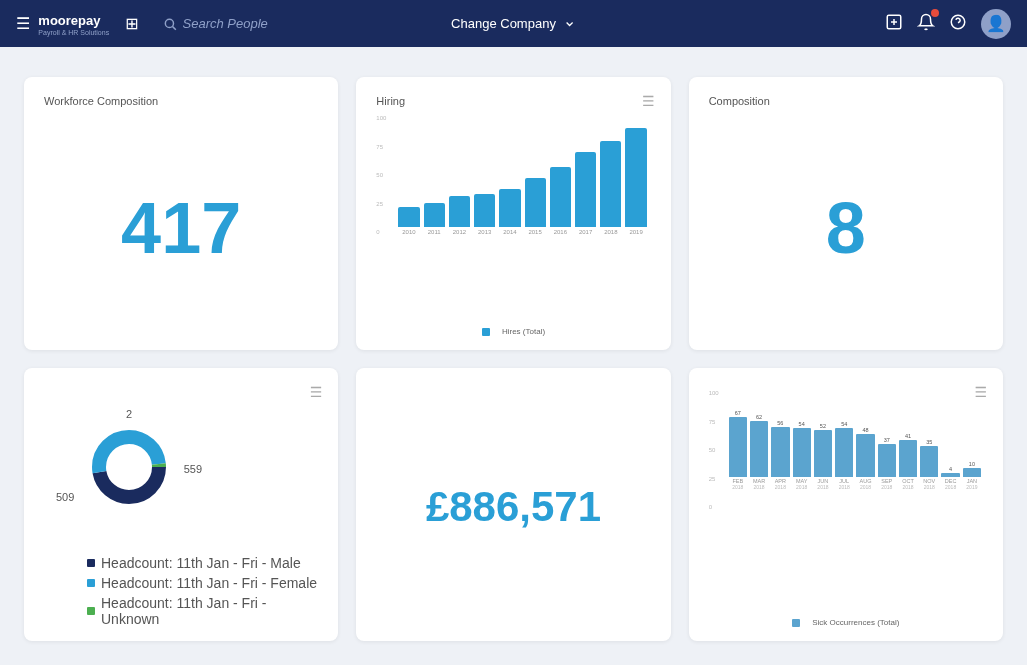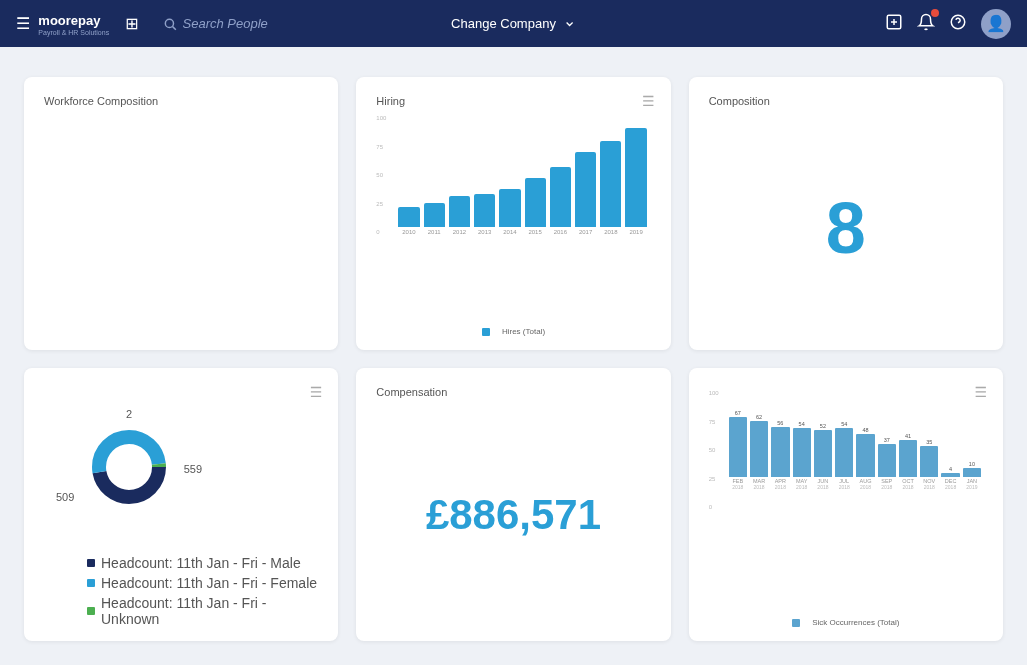--- a/index.html
+++ b/index.html
@@ -376,20 +376,21 @@
         </svg>
     </span>
     <div class="avatar">👤</div>
   </div>
 </header>
 
 <main class="main">
 
   <div class="card">
     <span class="card-title">Workforce Composition</span>
+    <div class="big-number">417</div>
   </div>
 
   <div class="card">
     <span class="card-title">Hiring</span>
     <span class="card-menu-icon">☰</span>
     <div class="chart-area">
       <div class="bar-chart-wrapper">
         <div class="chart-y-labels">
           <span>100</span>
           <span>75</span>
@@ -479,21 +480,20 @@
           <span>Headcount: 11th Jan - Fri - Female</span>
         </div>
         <div class="legend-item">
           <div class="legend-sq" style="background: rgb(76, 175, 80);"></div>
           <span>Headcount: 11th Jan - Fri - Unknown</span>
         </div>
       </div>
   </div>
 
   <div class="card">
-    <span class="card-title">Compensation</span>
     <div class="comp-number">£886,571</div>
   </div>
 
   <div class="card">
     <span class="card-menu-icon">☰</span>
     <div class="chart-area">
       <div class="bar-chart-wrapper">
         <div class="chart-y-labels">
           <span>100</span>
           <span>75</span>

